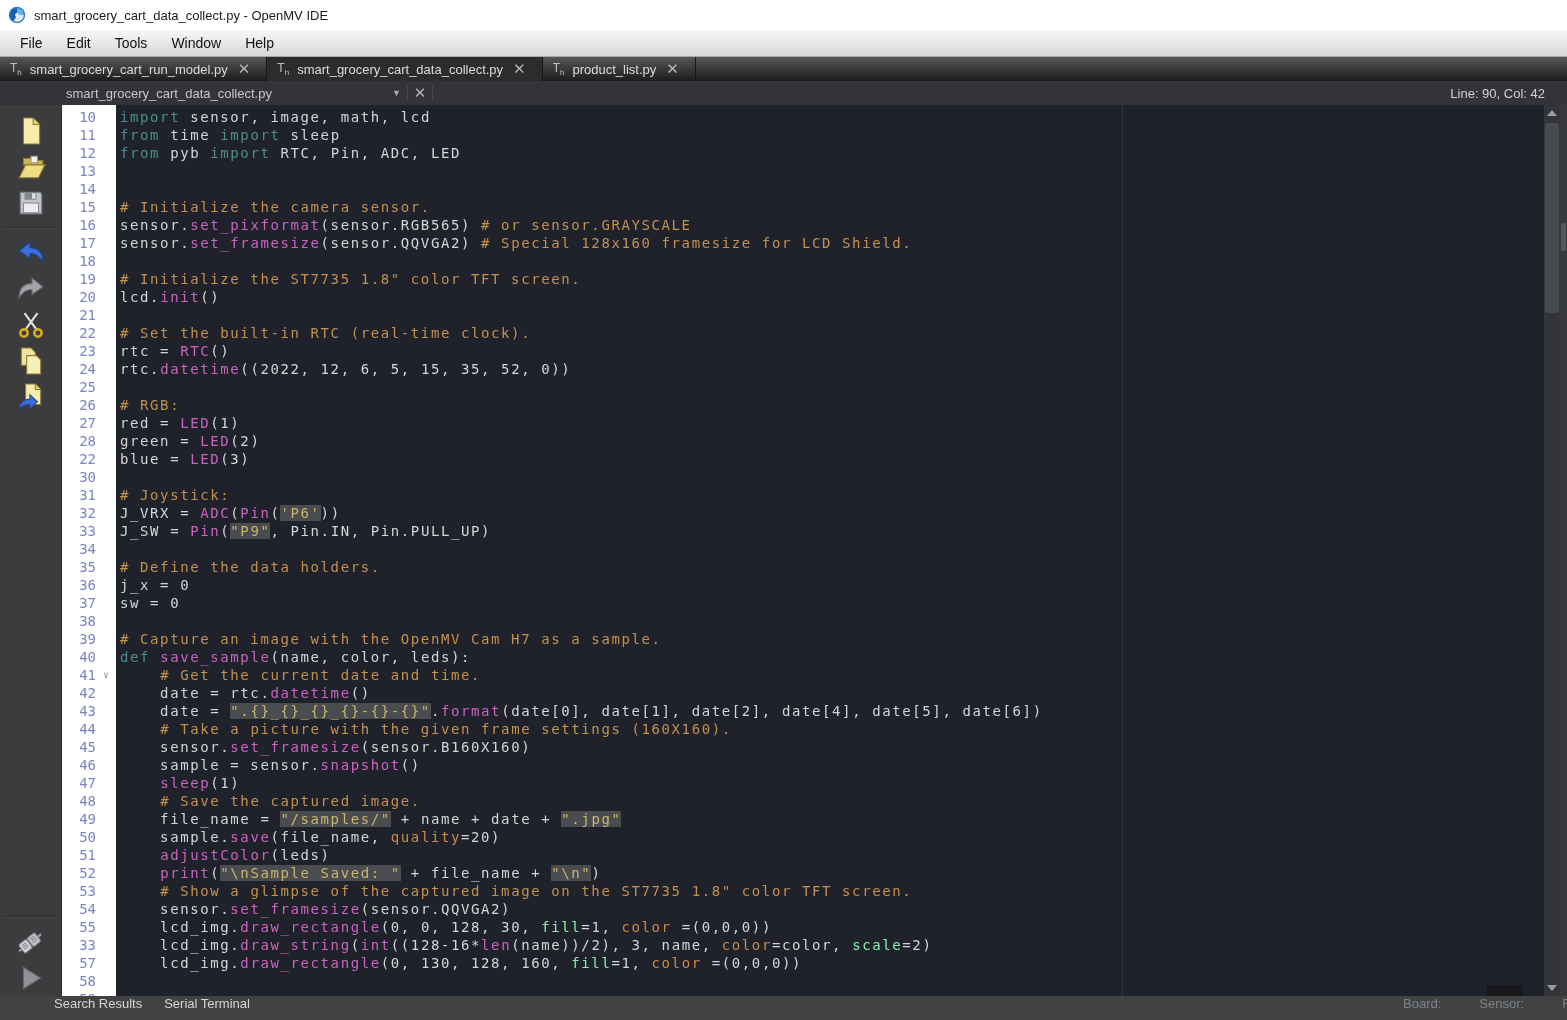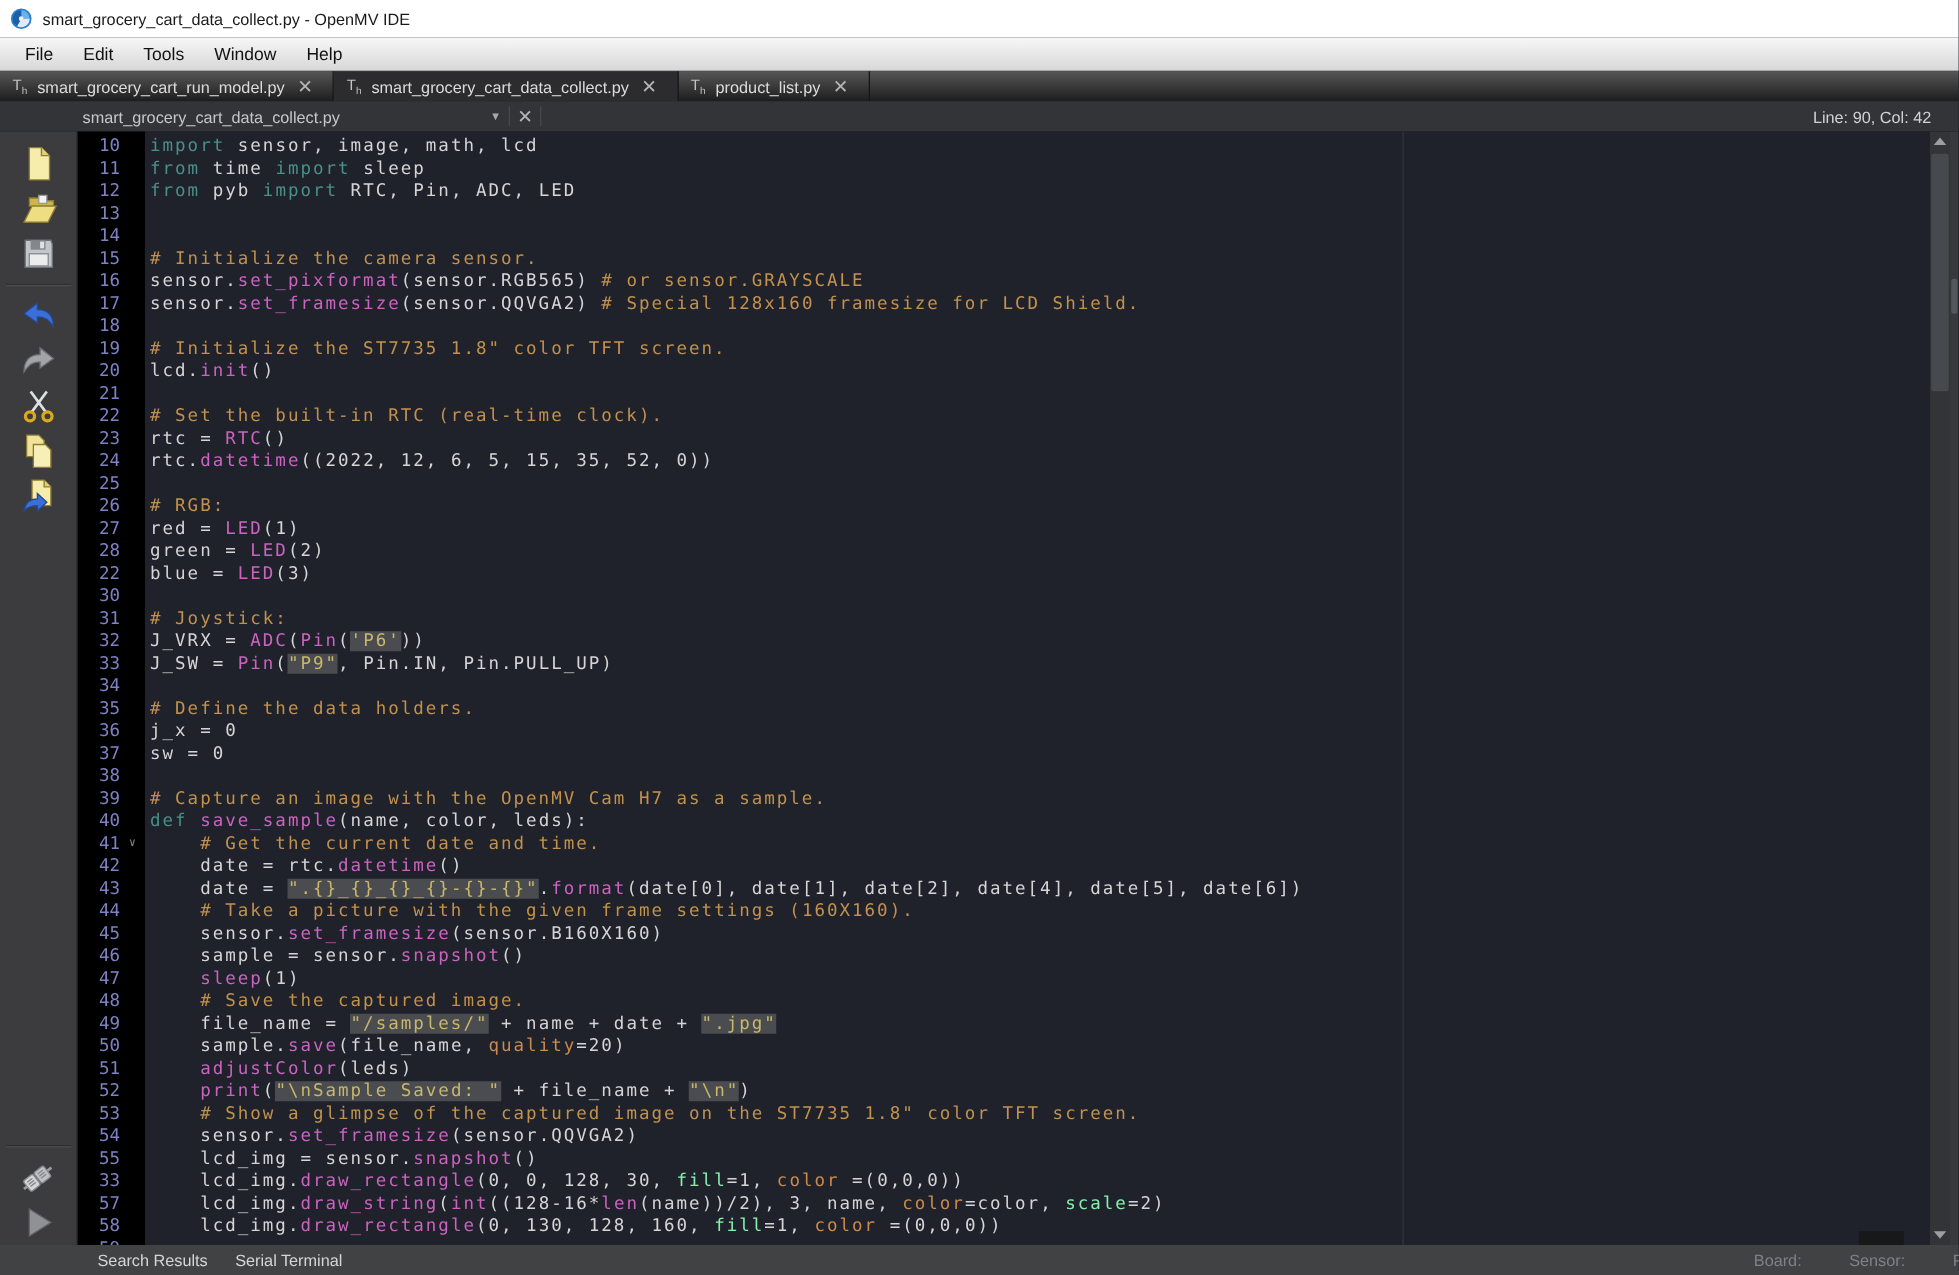--- a/index.html
+++ b/index.html
@@ -39,21 +39,21 @@
 
   
   .toolbar { width:62px; background:#3c3c3e; border-right:1px solid #2b2b2d; display:flex; flex-direction:column;
              align-items:center; padding-top:8px; flex:0 0 auto; }
   .tbtn { width:40px; height:34px; display:flex; align-items:center; justify-content:center; margin:1px 0; }
   .tsep { width:52px; height:2px; border-top:1px solid #2e2e30; border-bottom:1px solid #4c4c4e; margin:6px 0; }
   .tspacer { flex:1 1 auto; }
 
   
   .editor { flex:1 1 auto; display:flex; position:relative; background:#1f222a; overflow:hidden; }
-  .gutter { width:54px; background:#000000; flex:0 0 auto; padding-top:3px;
+  .gutter { width:54px; background:#ffffff; flex:0 0 auto; padding-top:3px;
             font-family:"DejaVu Sans Mono", monospace; font-size:14px; color:#7e82c4; }
   .gutter .gline { height:18px; line-height:18px; display:flex; }
   .gutter .num { width:34px; text-align:right; }
   .gutter .fold { width:20px; text-align:center; color:#8a8d90; font-size:9px; line-height:18px; }
   .codearea { position:relative; flex:1 1 auto; padding-top:3px; overflow:hidden;
               font-family:"DejaVu Sans Mono", monospace; font-size:14px; letter-spacing:1.6px; }
   .codearea .marginline { position:absolute; top:0; bottom:0; left:1006px; width:1px; background:#31343c; }
   .cline { height:18px; line-height:18px; white-space:pre; padding-left:4px; }
   .tk-d { color:#d4d5d6; }
   .tk-k { color:#4a8f89; }
@@ -69,22 +69,22 @@
   .sb-arrow.up { top:0; }
   .sb-arrow.down { bottom:0; }
   .arr-up { width:0; height:0; border-left:5px solid transparent; border-right:5px solid transparent; border-bottom:6px solid #9c9ea1; }
   .arr-down { width:0; height:0; border-left:5px solid transparent; border-right:5px solid transparent; border-top:6px solid #9c9ea1; }
   .sb-thumb { position:absolute; left:1px; width:14px; top:18px; height:190px; background:#46494d; border-radius:2px; }
   .edgestrip { width:7px; background:#37393b; flex:0 0 auto; position:relative; }
   .edgenotch { position:absolute; left:1px; top:118px; width:5px; height:28px; background:#55585b; border-radius:2px; }
   .sizegrip { position:absolute; right:44px; bottom:0; width:36px; height:11px; background:#17181a; }
 
   
-  .statusbar { height:24px; background:#404244; display:flex; align-items:center; flex:0 0 auto;
-               font-size:13px; padding-left:78px; }
+  .statusbar { height:24px; background:#404244; display:flex; align-items:flex-start; flex:0 0 auto;
+               font-size:13px; padding-left:54px; }
   .sbtn { color:#d6d6d6; margin-right:22px; }
   .sright { margin-left:auto; display:flex; }
   .slabel { color:#7f8284; margin-left:38px; white-space:nowrap; }
   .slabel:last-child { margin-right:-6px; }
 
   svg { display:block; }
 </style>
 </head>
 <body>
 
@@ -480,21 +480,20 @@
           <div class="cline"><span class="tk-d">    sensor.</span><span class="tk-f">set_framesize</span><span class="tk-d">(sensor.B160X160)</span></div>
           <div class="cline"><span class="tk-d">    sample = sensor.</span><span class="tk-f">snapshot</span><span class="tk-d">()</span></div>
           <div class="cline"><span class="tk-d">    </span><span class="tk-f">sleep</span><span class="tk-d">(1)</span></div>
           <div class="cline"><span class="tk-d">    </span><span class="tk-c"># Save the captured image.</span></div>
           <div class="cline"><span class="tk-d">    file_name = </span><span class="tk-s">"/samples/"</span><span class="tk-d"> + name + date + </span><span class="tk-s">".jpg"</span></div>
           <div class="cline"><span class="tk-d">    sample.</span><span class="tk-f">save</span><span class="tk-d">(file_name, </span><span class="tk-a">quality</span><span class="tk-d">=20)</span></div>
           <div class="cline"><span class="tk-d">    </span><span class="tk-f">adjustColor</span><span class="tk-d">(leds)</span></div>
           <div class="cline"><span class="tk-d">    </span><span class="tk-f">print</span><span class="tk-d">(</span><span class="tk-s">"\nSample Saved: "</span><span class="tk-d"> + file_name + </span><span class="tk-s">"\n"</span><span class="tk-d">)</span></div>
           <div class="cline"><span class="tk-d">    </span><span class="tk-c"># Show a glimpse of the captured image on the ST7735 1.8" color TFT screen.</span></div>
           <div class="cline"><span class="tk-d">    sensor.</span><span class="tk-f">set_framesize</span><span class="tk-d">(sensor.QQVGA2)</span></div>
-          <div class="cline"><span class="tk-d">    lcd_img = sensor.</span><span class="tk-f">snapshot</span><span class="tk-d">()</span></div>
           <div class="cline"><span class="tk-d">    lcd_img.</span><span class="tk-f">draw_rectangle</span><span class="tk-d">(0, 0, 128, 30, </span><span class="tk-r">fill</span><span class="tk-d">=1, </span><span class="tk-a">color</span><span class="tk-d"> =(0,0,0))</span></div>
           <div class="cline"><span class="tk-d">    lcd_img.</span><span class="tk-f">draw_string</span><span class="tk-d">(</span><span class="tk-f">int</span><span class="tk-d">((128-16*</span><span class="tk-f">len</span><span class="tk-d">(name))/2), 3, name, </span><span class="tk-a">color</span><span class="tk-d">=color, </span><span class="tk-r">scale</span><span class="tk-d">=2)</span></div>
           <div class="cline"><span class="tk-d">    lcd_img.</span><span class="tk-f">draw_rectangle</span><span class="tk-d">(0, 130, 128, 160, </span><span class="tk-r">fill</span><span class="tk-d">=1, </span><span class="tk-a">color</span><span class="tk-d"> =(0,0,0))</span></div>
         </div>
       <div class="scrollcol">
         <div class="sb-arrow up">
             <div class="arr-up"></div>
           </div>
         <div class="sb-thumb"></div>
         <div class="sb-arrow down">

